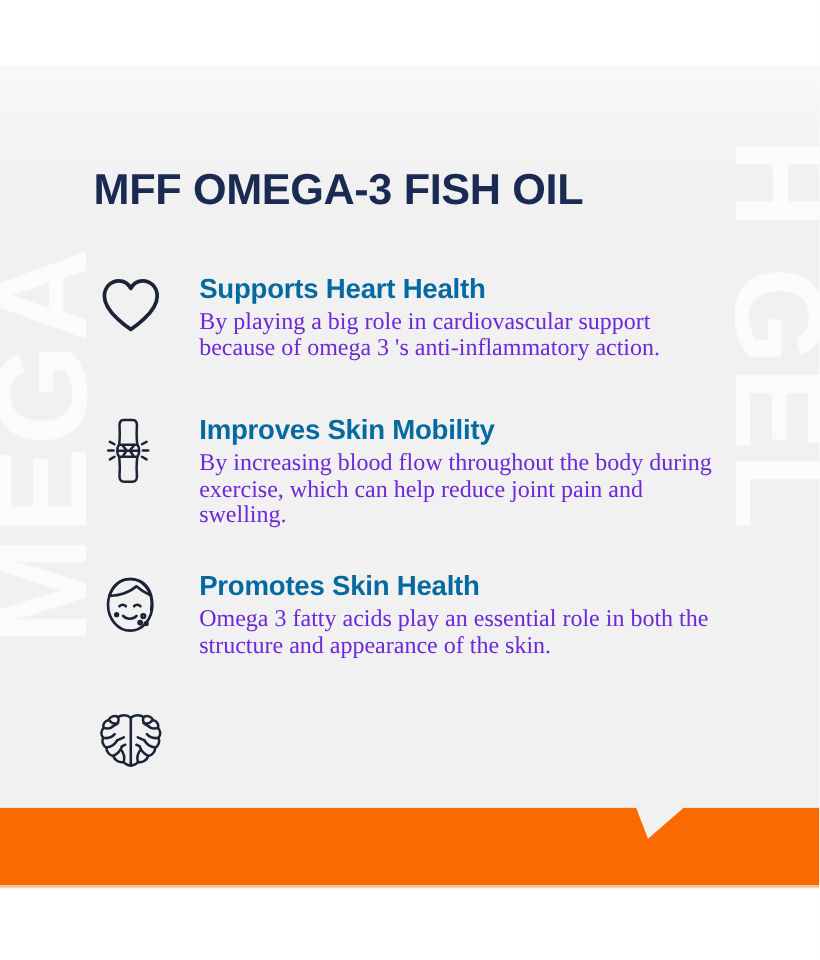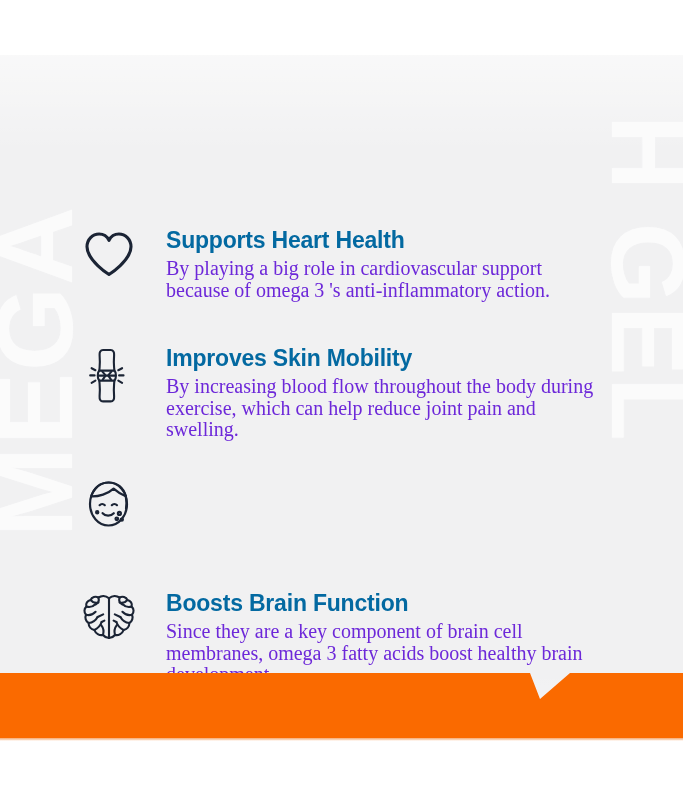--- a/index.html
+++ b/index.html
@@ -91,20 +91,21 @@
 
 <div class="canvas">
 
   <div class="card">
 
     <div class="watermark">
       <div class="wm wm-left">MEGA</div>
       <div class="wm wm-right">H GEL</div>
     </div>
 
+    <div class="title">MFF OMEGA-3 FISH OIL</div>
 
     <div class="rows">
 
       <div class="row row-0">
         <div class="icon-wrap">
           <svg width="52" height="50" viewBox="0 0 52 50" fill="none" stroke="#1b2435" stroke-width="3.1" stroke-linejoin="round" stroke-linecap="round">
             <path d="M26 45.5 C26 45.5 4 31.5 4 17.8 C4 10.2 9.6 5 16.1 5 C20.6 5 24.2 7.6 26 11.3 C27.8 7.6 31.4 5 35.9 5 C42.4 5 48 10.2 48 17.8 C48 31.5 26 45.5 26 45.5 Z"></path>
           </svg>
         </div>
         <div class="row-text">
@@ -154,20 +155,24 @@
             <path d="M16.6 28.2 C18 26.6 20.4 26.6 21.8 28.2"></path>
             <path d="M28.8 28.2 C30.2 26.6 32.6 26.6 34 28.2"></path>
 
             <path d="M19.6 36.2 C22.4 39.4 27.8 39.4 30.8 36.2"></path>
 
             <circle cx="36.4" cy="36.4" r="1.5"></circle>
             <circle cx="33.8" cy="41.8" r="1.3"></circle>
             <circle cx="38.8" cy="42.6" r="1.1"></circle>
             <circle cx="14.2" cy="35.2" r="1.1"></circle>
           </svg>
+        </div>
+        <div class="row-text">
+          <p class="row-head">Promotes Skin Health</p>
+          <p class="row-body">Omega 3 fatty acids play an essential role in both the structure and appearance of the skin.</p>
         </div>
       </div>
 
       <div class="row row-3">
         <div class="icon-wrap">
           <svg width="54" height="52" viewBox="0 0 54 52" fill="none" stroke="#1b2435" stroke-width="2.1" stroke-linejoin="round" stroke-linecap="round">
 
             <path d="M27 6.2 C23.6 3.4 19.2 3.6 16.4 5.6 C13.6 3.8 9.8 5 8.6 8 C5.4 8.6 3.4 11.6 4.4 14.6 C2 16.6 1.8 20.4 4 22.8 C2.6 25.8 3.8 29.4 6.6 31 C6.6 34.4 9 37.4 12.4 38 C13.6 41.6 17.4 43.8 21 43 C23 45.6 27 46 27 46"></path>
             <path d="M27 6.2 C30.4 3.4 34.8 3.6 37.6 5.6 C40.4 3.8 44.2 5 45.4 8 C48.6 8.6 50.6 11.6 49.6 14.6 C52 16.6 52.2 20.4 50 22.8 C51.4 25.8 50.2 29.4 47.4 31 C47.4 34.4 45 37.4 41.6 38 C40.4 41.6 36.6 43.8 33 43 C31 45.6 27 46 27 46"></path>
 
@@ -187,24 +192,20 @@
             <path d="M45.4 8 C43.4 10.4 40.4 11.4 37.6 10.6"></path>
             <path d="M49.6 14.6 C46.4 15.6 43 14.6 40.8 12.2"></path>
             <path d="M50 22.8 C46.6 23.6 42.8 22.4 40.4 19.8"></path>
             <path d="M47.4 31 C43.6 30.6 40.2 28.4 38.4 25"></path>
             <path d="M41.6 38 C38.2 36.4 35.6 33.6 34.4 30"></path>
             <path d="M33 43 C32 39.6 32.6 36 34.8 33.2"></path>
             <path d="M38.4 25 L32.8 22.4"></path>
             <path d="M34.4 30 L31.6 28.6"></path>
           </svg>
         </div>
-        <div class="row-text">
-          <p class="row-head">Boosts Brain Function</p>
-          <p class="row-body">Since they are a key component of brain cell membranes, omega 3 fatty acids boost healthy brain development.</p>
-        </div>
       </div>
 
     </div>
   </div>
 
   <div class="orange-band"></div>
   <div class="band-shadow"></div>
 
 </div>
 

